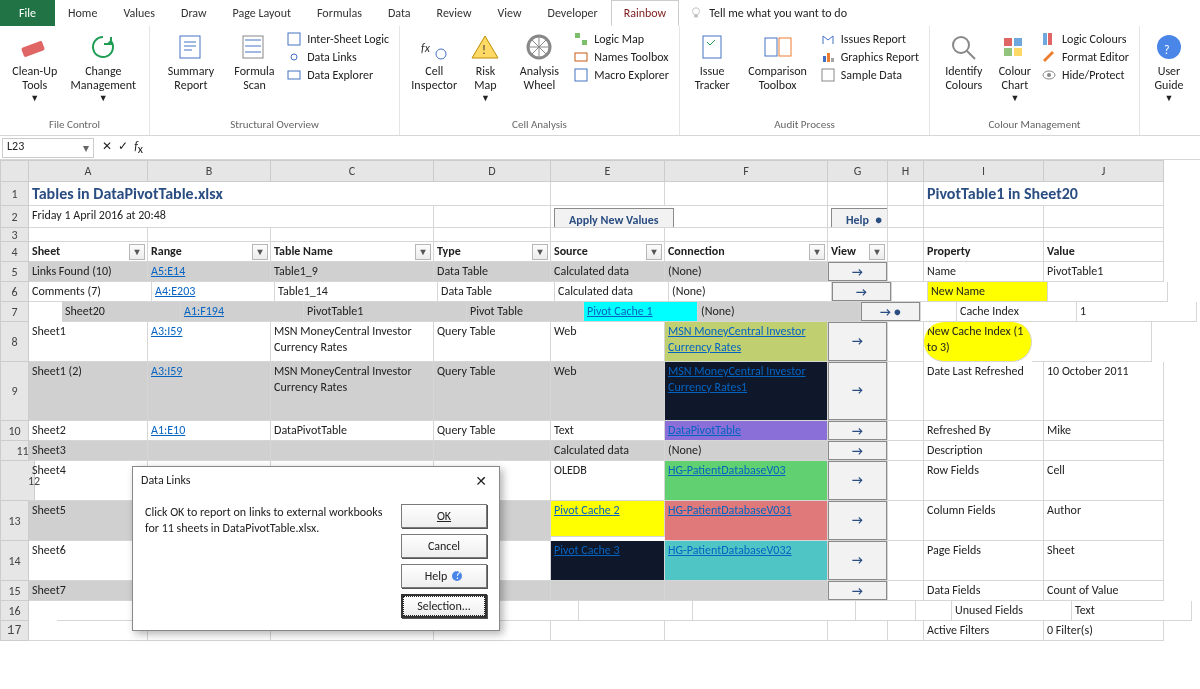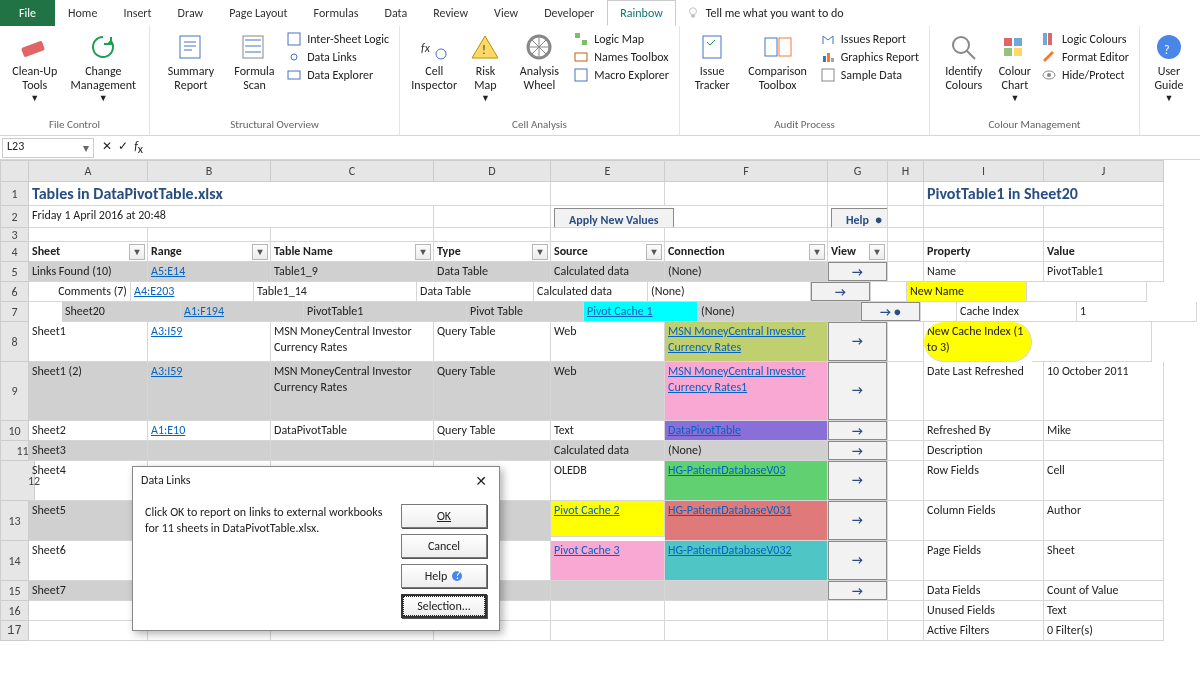--- a/index.html
+++ b/index.html
@@ -1,20 +1,20 @@
 <!DOCTYPE html>
 <html><head>
 <meta charset="utf-8">
 <style>
 *{margin:0;padding:0;box-sizing:border-box;font-family:"Segoe UI",Calibri,Arial,sans-serif;font-size:12px;color:#222}
 body{width:1200px;height:689px;overflow:hidden;background:#fff;position:relative}
 .tabbar{display:flex;height:26px;align-items:stretch}
 .tab{padding:5px 12px 4px;border:1px solid transparent;cursor:pointer;color:#333}
 .tab.file{background:#217346;color:#fff;padding:5px 18px}
-.tab.rainbow{color:#0f766e;border:1px solid #ccc;border-bottom-color:#fff}
+.tab.rainbow{color:#7f1d1d;border:1px solid #ccc;border-bottom-color:#fff}
 .tellme{display:flex;align-items:center;gap:6px;padding:0 10px;color:#777}
 .ribbon{display:flex;height:110px;border-bottom:1px solid #d6d6d6}
 .group{display:flex;flex-direction:column;justify-content:space-between;border-right:1px solid #e5e5e5;padding:4px 6px 2px;height:100%}
 .gbody{display:flex;align-items:flex-start;flex:1}
 .bigbtn{display:flex;flex-direction:column;align-items:center;justify-content:flex-start;text-align:center;padding:2px 4px;line-height:1.2;cursor:pointer;min-width:46px}
 .icon{display:block;margin-bottom:2px}
 .smallcol{display:flex;flex-direction:column;gap:4px;padding:2px 4px}
 .smallbtn{display:flex;align-items:center;gap:6px;cursor:pointer;white-space:nowrap}
 .glabel{text-align:center;font-size:11px;color:#666;padding:2px 0}
 .formulabar{display:flex;align-items:center;height:24px;border-bottom:1px solid #d6d6d6;padding:2px}
@@ -33,21 +33,21 @@
 .cellrow{display:flex}
 .cell{border:1px solid #d6d6d6;border-top:none;border-left:none;padding:2px 3px;overflow:hidden;white-space:nowrap}
 .bold{font-weight:700}
 .link{color:#0563C1;text-decoration:underline}
 .filter{position:relative}
 .filter::after{content:"▾";position:absolute;right:2px;top:2px;width:14px;height:14px;font-size:10px;color:#555;background:linear-gradient(#fcfcfc,#ececec);border:1px solid #b7b7b7;text-align:center;line-height:14px}
 .bg-grey{background:#d0d0d0}
 .bg-yellow{background:#ffff00}
 .bg-cyan{background:#00ffff}
 .bg-olive{background:#c0d070}
-.bg-magenta{background:#f9a8d4}
+.bg-magenta{background:#0f172a}
 .bg-purple{background:#8a6fd8;color:#000}
 .bg-green{background:#60d070}
 .bg-red{background:#e07a7a}
 .bg-teal{background:#50c5c5}
 .hdrbtn{background:#f2f2f2;border:1px solid #8a8a8a;padding:4px 14px;font-weight:700;color:#2a4d82;cursor:pointer;display:inline-flex;align-items:center;gap:6px;white-space:nowrap}
 .arrowcell{display:flex;align-items:center;justify-content:center;background:#f2f2f2;border:1px solid #8a8a8a}
 .arrowcell .arr{color:#2a4d82;font-weight:700}
 .dialog{position:absolute;left:132px;top:466px;width:368px;background:#fff;border:1px solid #888;box-shadow:3px 3px 8px rgba(0,0,0,.3);font-family:Tahoma,Arial}
 .dlgtitle{padding:6px 8px;font-size:12px;display:flex;justify-content:space-between}
 .dlgclose{font-size:14px;cursor:pointer;padding:0 4px}
@@ -57,21 +57,21 @@
 .dlgbtn{width:86px;height:24px;background:linear-gradient(#fff,#eee);border:1px solid #7a7a7a;box-shadow:1px 1px 0 #555;font-size:12px;cursor:pointer;display:flex;align-items:center;justify-content:center;gap:4px}
 .dlgbtn.sel{outline:1px dotted #222;outline-offset:-3px;border:2px solid #333}
 .lb{display:inline-block;width:14px;height:14px}
 </style>
 </head>
 <body>
 
 <div class="tabbar">
   <div class="tab file">File</div>
   <div class="tab">Home</div>
-  <div class="tab">Insert</div>
+  <div class="tab">Values</div>
   <div class="tab">Draw</div>
   <div class="tab">Page Layout</div>
   <div class="tab">Formulas</div>
   <div class="tab">Data</div>
   <div class="tab">Review</div>
   <div class="tab">View</div>
   <div class="tab">Developer</div>
   <div class="tab rainbow">Rainbow</div>
   <div class="tellme">
     <svg class="lb" viewBox="0 0 16 16">
@@ -384,21 +384,21 @@
         <div class="cell" style="width: 60px; height: 20px; display: flex; padding: 0px; align-items: center;">
           <div class="arrowcell" style="width:100%;height:100%">
             <span class="arr">→</span>
           </div>
         </div>
         <div class="cell" style="width: 36px; height: 20px;"></div>
         <div class="cell" style="width: 120px; height: 20px;">Name</div>
         <div class="cell" style="width: 120px; height: 20px;">PivotTable1</div>
       </div>
       <div class="cellrow" style="height: 20px;">
-        <div class="cell" style="width: 102px; height: 20px; text-align: right;">Comments (7)</div>
+        <div class="cell" style="width: 123px; height: 20px;">Comments (7)</div>
         <div class="cell" style="width: 123px; height: 20px;"><span class="link">A4:E203</span></div>
         <div class="cell" style="width: 163px; height: 20px;">Table1_14</div>
         <div class="cell" style="width: 117px; height: 20px;">Data Table</div>
         <div class="cell" style="width: 114px; height: 20px;">Calculated data</div>
         <div class="cell" style="width: 163px; height: 20px;">(None)</div>
         <div class="cell" style="width: 60px; height: 20px; display: flex; padding: 0px; align-items: center;">
           <div class="arrowcell" style="width:100%;height:100%">
             <span class="arr">→</span>
           </div>
         </div>
@@ -543,41 +543,41 @@
         <div class="cell bg-grey" style="width: 163px; height: 20px;"></div>
         <div class="cell" style="width: 60px; height: 20px; display: flex; padding: 0px; align-items: center;">
           <div class="arrowcell" style="width:100%;height:100%">
             <span class="arr">→</span>
           </div>
         </div>
         <div class="cell" style="width: 36px; height: 20px;"></div>
         <div class="cell" style="width: 120px; height: 20px;">Data Fields</div>
         <div class="cell" style="width: 120px; height: 20px;">Count of Value</div>
       </div>
+      <div class="cellrow" style="height: 20px; padding-left: 28px;">
+        <div class="cell" style="width: 119px; height: 20px;"></div>
+        <div class="cell" style="width: 123px; height: 20px;"></div>
+        <div class="cell" style="width: 163px; height: 20px;"></div>
+        <div class="cell" style="width: 117px; height: 20px;"></div>
+        <div class="cell" style="width: 114px; height: 20px;"></div>
+        <div class="cell" style="width: 163px; height: 20px;"></div>
+        <div class="cell" style="width: 60px; height: 20px;"></div>
+        <div class="cell" style="width: 36px; height: 20px;"></div>
+        <div class="cell" style="width: 120px; height: 20px;">Unused Fields</div>
+        <div class="cell" style="width: 120px; height: 20px;">Text</div>
+      </div>
       <div class="cellrow" style="height: 20px;">
         <div class="cell" style="width: 119px; height: 20px;"></div>
         <div class="cell" style="width: 123px; height: 20px;"></div>
         <div class="cell" style="width: 163px; height: 20px;"></div>
         <div class="cell" style="width: 117px; height: 20px;"></div>
         <div class="cell" style="width: 114px; height: 20px;"></div>
         <div class="cell" style="width: 163px; height: 20px;"></div>
         <div class="cell" style="width: 60px; height: 20px;"></div>
         <div class="cell" style="width: 36px; height: 20px;"></div>
-        <div class="cell" style="width: 120px; height: 20px;">Unused Fields</div>
-        <div class="cell" style="width: 120px; height: 20px;">Text</div>
-      </div>
-      <div class="cellrow" style="height: 20px;">
-        <div class="cell" style="width: 119px; height: 20px;"></div>
-        <div class="cell" style="width: 123px; height: 20px;"></div>
-        <div class="cell" style="width: 163px; height: 20px;"></div>
-        <div class="cell" style="width: 117px; height: 20px;"></div>
-        <div class="cell" style="width: 114px; height: 20px;"></div>
-        <div class="cell" style="width: 163px; height: 20px;"></div>
-        <div class="cell" style="width: 60px; height: 20px;"></div>
-        <div class="cell" style="width: 36px; height: 20px;"></div>
         <div class="cell" style="width: 120px; height: 20px;">Active Filters</div>
         <div class="cell" style="width: 120px; height: 20px;">0 Filter(s)</div>
       </div>
     </div>
 </div>
 
 <div class="dialog">
   <div class="dlgtitle">
       <span>Data Links</span>
       <span class="dlgclose">✕</span>

